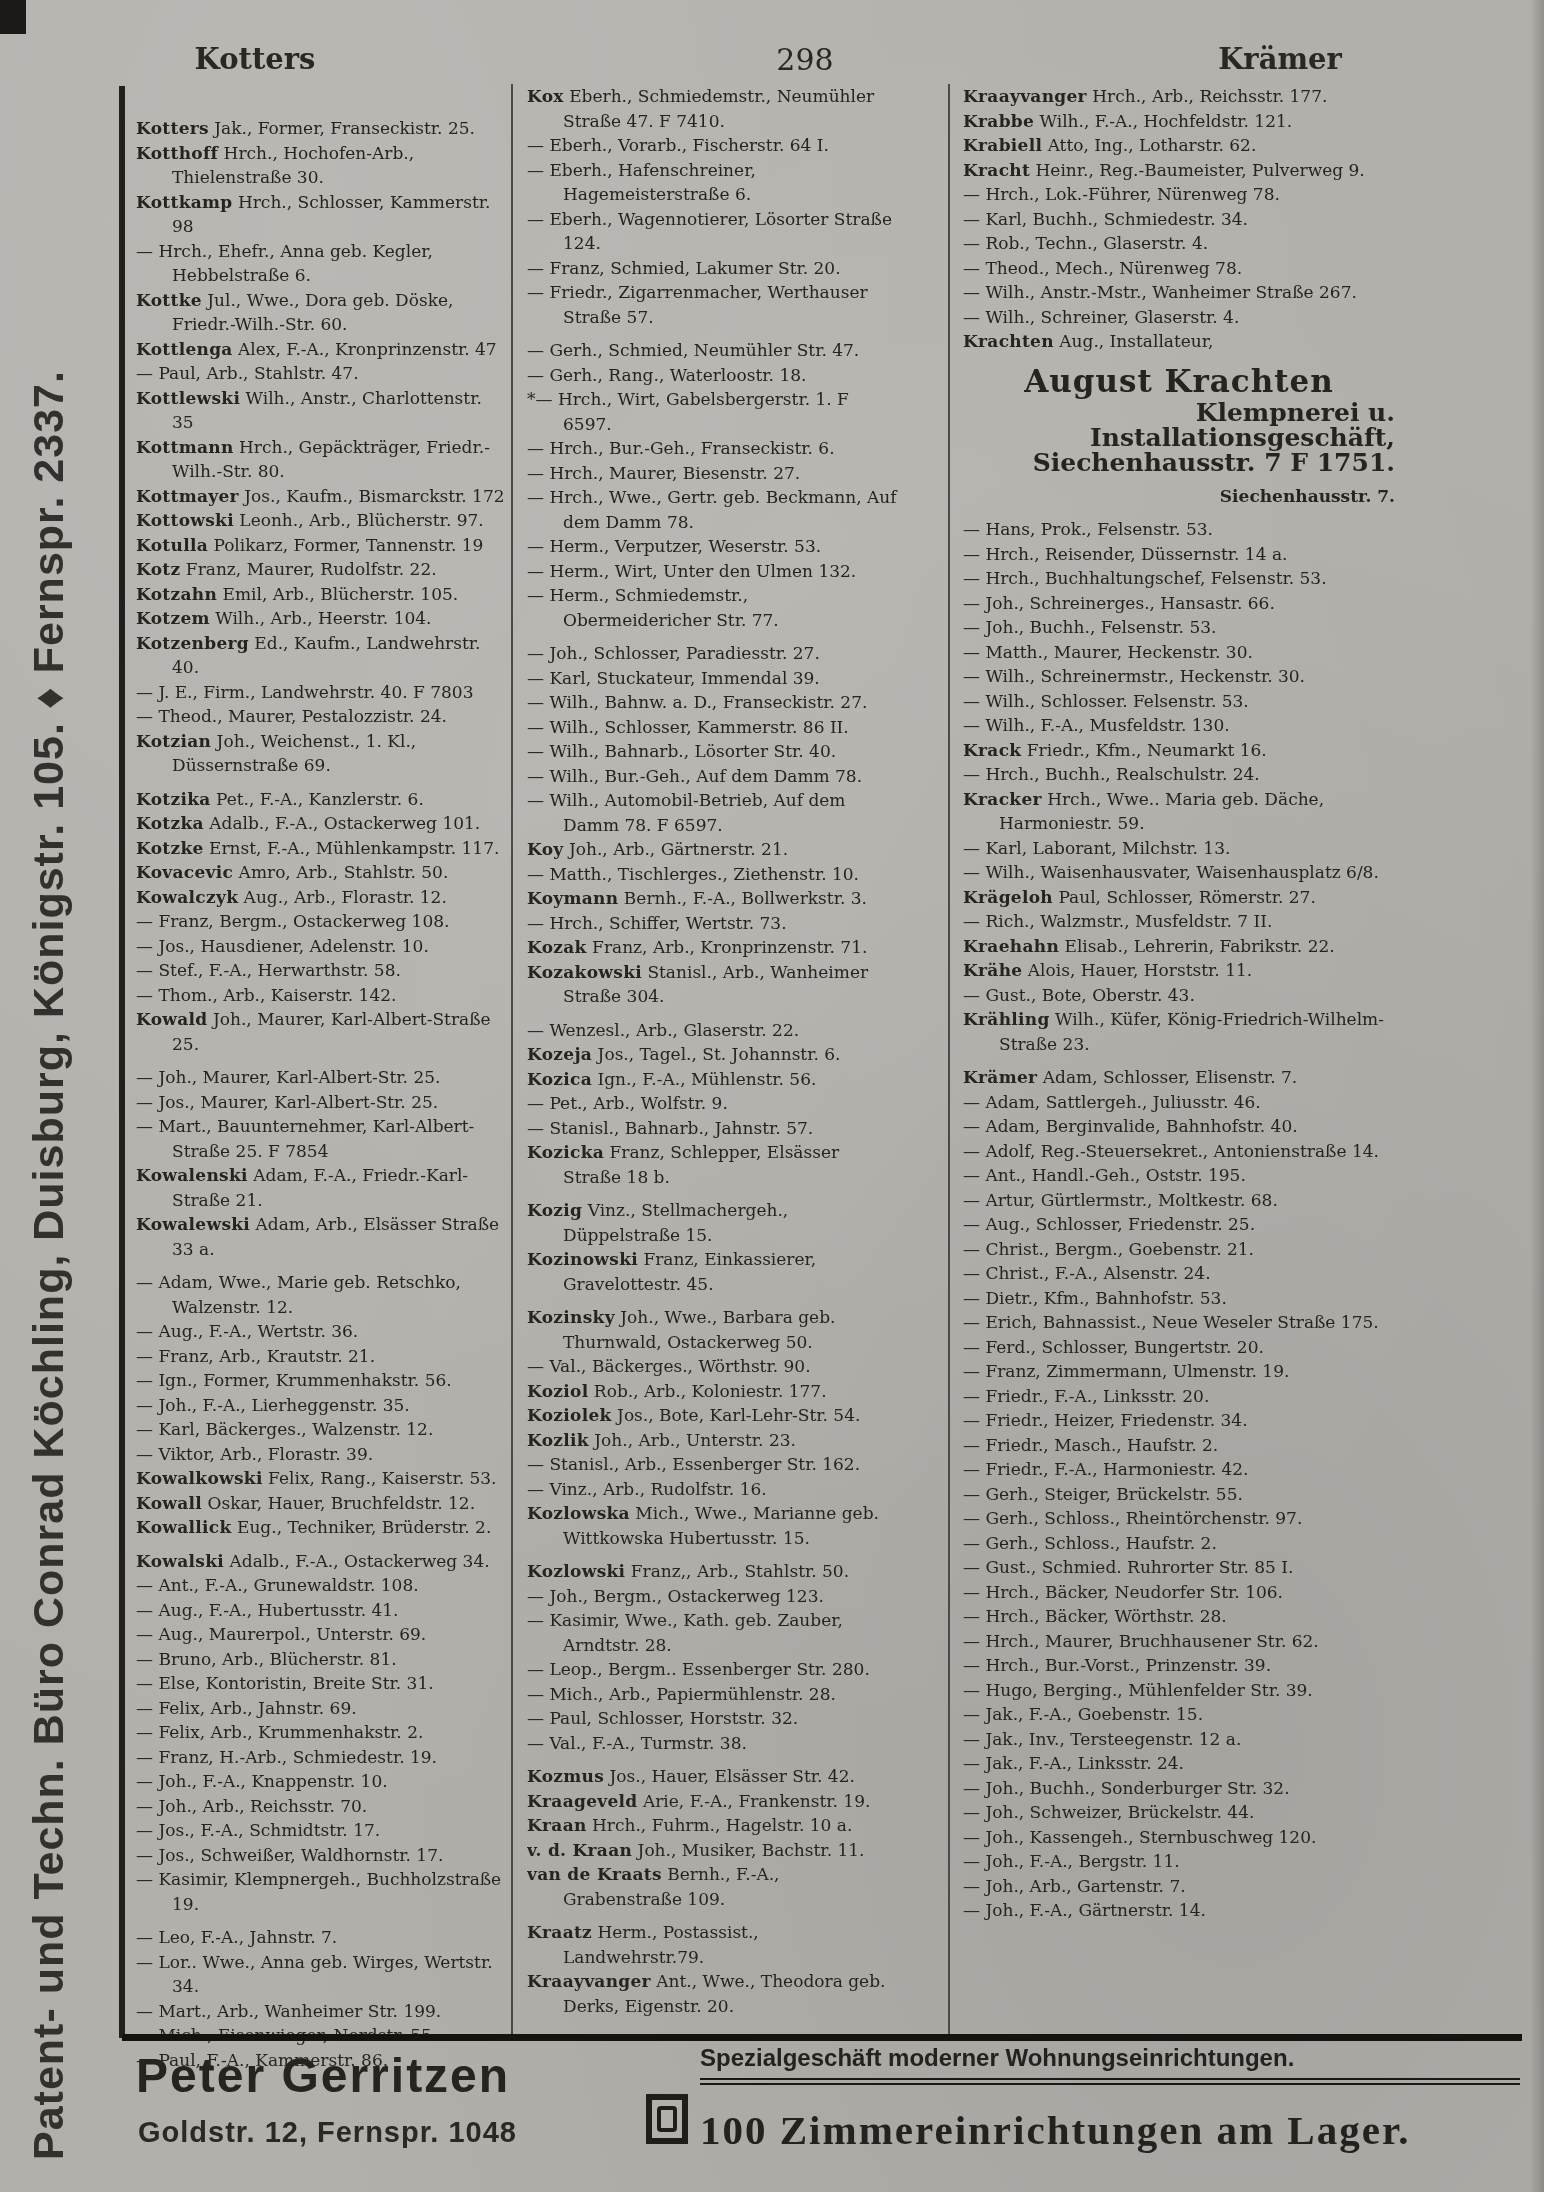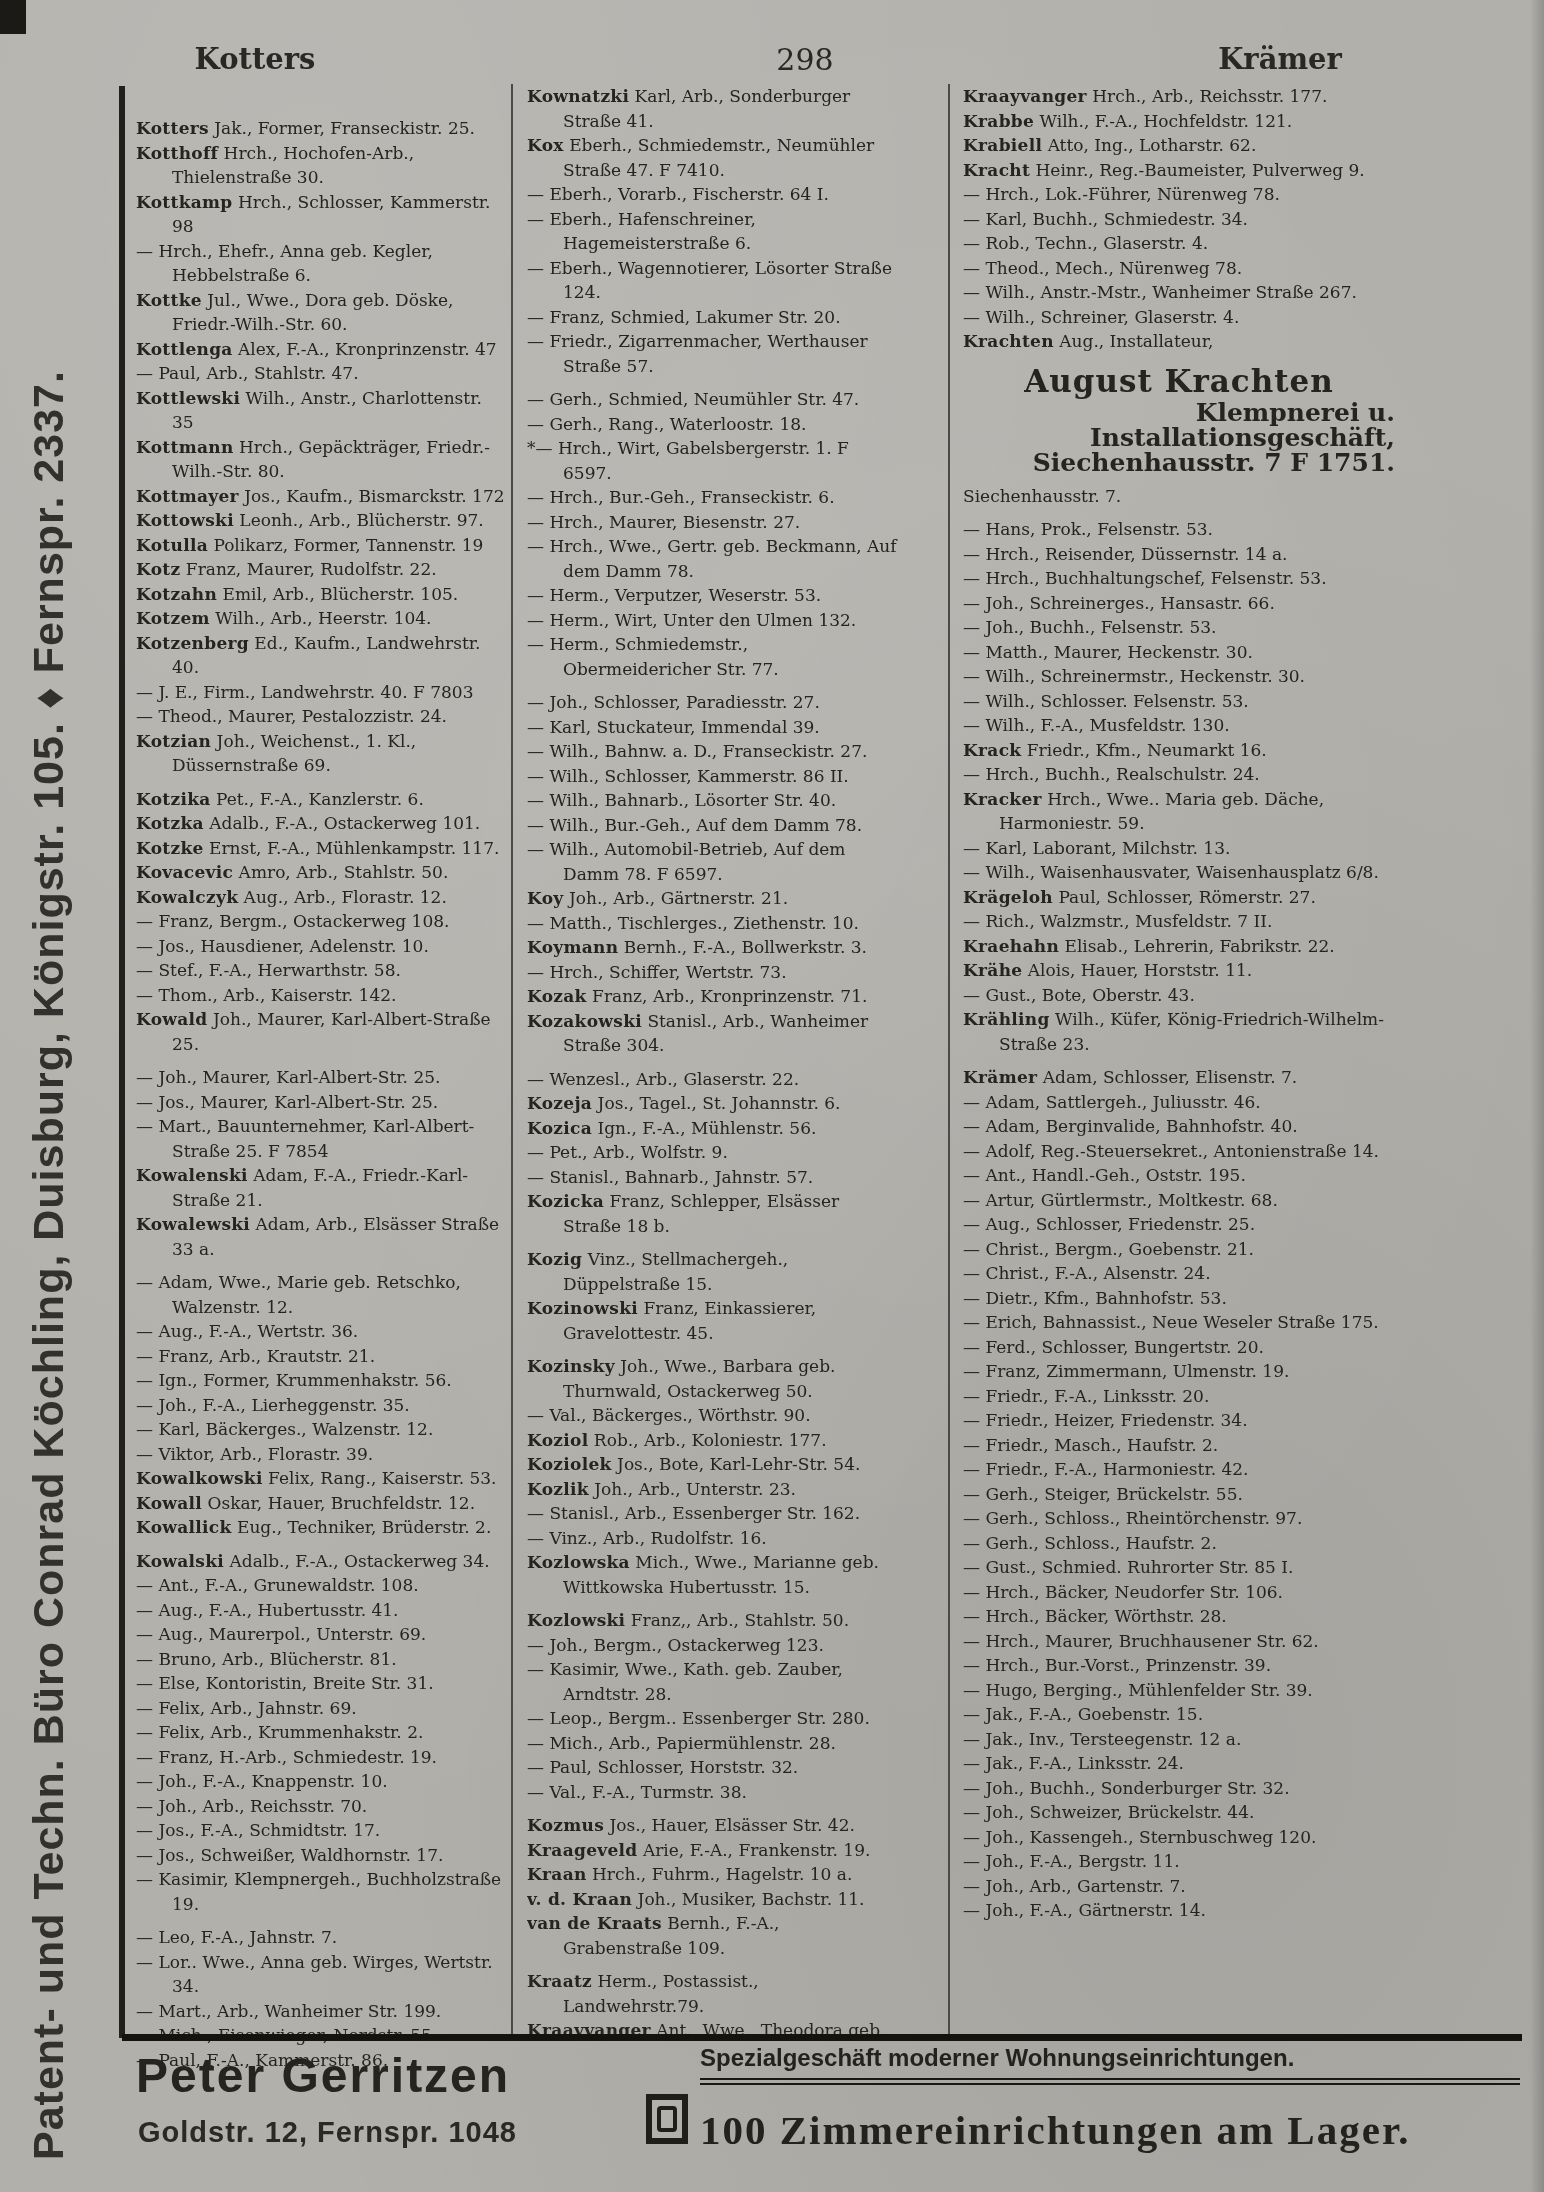--- a/index.html
+++ b/index.html
@@ -31,21 +31,21 @@
   
   .col{position:absolute; top:84px; height:1952px; overflow:hidden; font-size:17px; line-height:24.5px;}
   #col-0{left:136px; width:372px;margin-top:32px;}
   #col-1{left:527px; width:374px;}
   #col-2{left:963px; width:432px;}
   .col-rule{position:absolute; top:84px; width:2px; height:1952px; background:#4c4a46;}
   #rule-a{left:511px;} #rule-b{left:948px;}
 
   .entry{padding-left:36px; text-indent:-36px;}
   .lead{font-weight:bold; letter-spacing:0.3px;}
-  .entry.center{text-align:left; padding-left:0; text-indent:0;}
+  .entry.center{text-align:right; padding-left:0; text-indent:0;font-weight:bold;}
   .entry.gap{margin-top:9px;}
   .entry.ad-name{text-align:center; padding-left:0; text-indent:0; font-weight:bold; font-size:31px; line-height:38px; margin-top:8px; letter-spacing:1px;}
   .entry.ad-line{text-align:right; padding-left:0; text-indent:0; font-weight:bold; font-size:25px; line-height:25px;}
 
   
   .footer-rule{position:absolute; left:122px; top:2034px; width:1400px; height:7px; background:#15130f;}
   .ft-title{position:absolute; left:136px; top:2048px; font-family:"Liberation Sans", sans-serif; font-weight:bold; font-size:48px; letter-spacing:2px; color:#262420;}
   .ft-sub{position:absolute; left:138px; top:2116px; font-family:"Liberation Sans", sans-serif; font-weight:bold; font-size:29px; letter-spacing:1px; color:#2b2925;}
   .ft-square{position:absolute; left:646px; top:2094px; width:30px; height:38px; border:6px solid #201e1a; background:#b2b0ab; display:flex; align-items:center; justify-content:center;}
   .ft-square-inner{width:12px; height:18px; border:4px solid #201e1a; border-radius:4px;}
@@ -125,21 +125,20 @@
       <div class="entry">— Jos., F.-A., Schmidtstr. 17.</div>
       <div class="entry">— Jos., Schweißer, Waldhornstr. 17.</div>
       <div class="entry">— Kasimir, Klempnergeh., Buchholzstraße 19.</div>
       <div class="entry gap">— Leo, F.-A., Jahnstr. 7.</div>
       <div class="entry">— Lor.. Wwe., Anna geb. Wirges, Wertstr. 34.</div>
       <div class="entry">— Mart., Arb., Wanheimer Str. 199.</div>
       <div class="entry">— Mich., Eisenwieger, Nordstr. 55.</div>
       <div class="entry">— Paul, F.-A., Kammerstr. 86.</div>
     </div>
   <div class="col" id="col-1">
-      <div class="entry"><span class="lead">Kownatzki</span> Karl, Arb., Sonderburger Straße 41.</div>
       <div class="entry"><span class="lead">Kox</span> Eberh., Schmiedemstr., Neumühler Straße 47.  F 7410.</div>
       <div class="entry">— Eberh., Vorarb., Fischerstr. 64 I.</div>
       <div class="entry">— Eberh., Hafenschreiner, Hagemeisterstraße 6.</div>
       <div class="entry">— Eberh., Wagennotierer, Lösorter Straße 124.</div>
       <div class="entry">— Franz, Schmied, Lakumer Str. 20.</div>
       <div class="entry">— Friedr., Zigarrenmacher, Werthauser Straße 57.</div>
       <div class="entry gap">— Gerh., Schmied, Neumühler Str. 47.</div>
       <div class="entry">— Gerh., Rang., Waterloostr. 18.</div>
       <div class="entry">*— Hrch., Wirt, Gabelsbergerstr. 1. F 6597.</div>
       <div class="entry">— Hrch., Bur.-Geh., Franseckistr. 6.</div>

